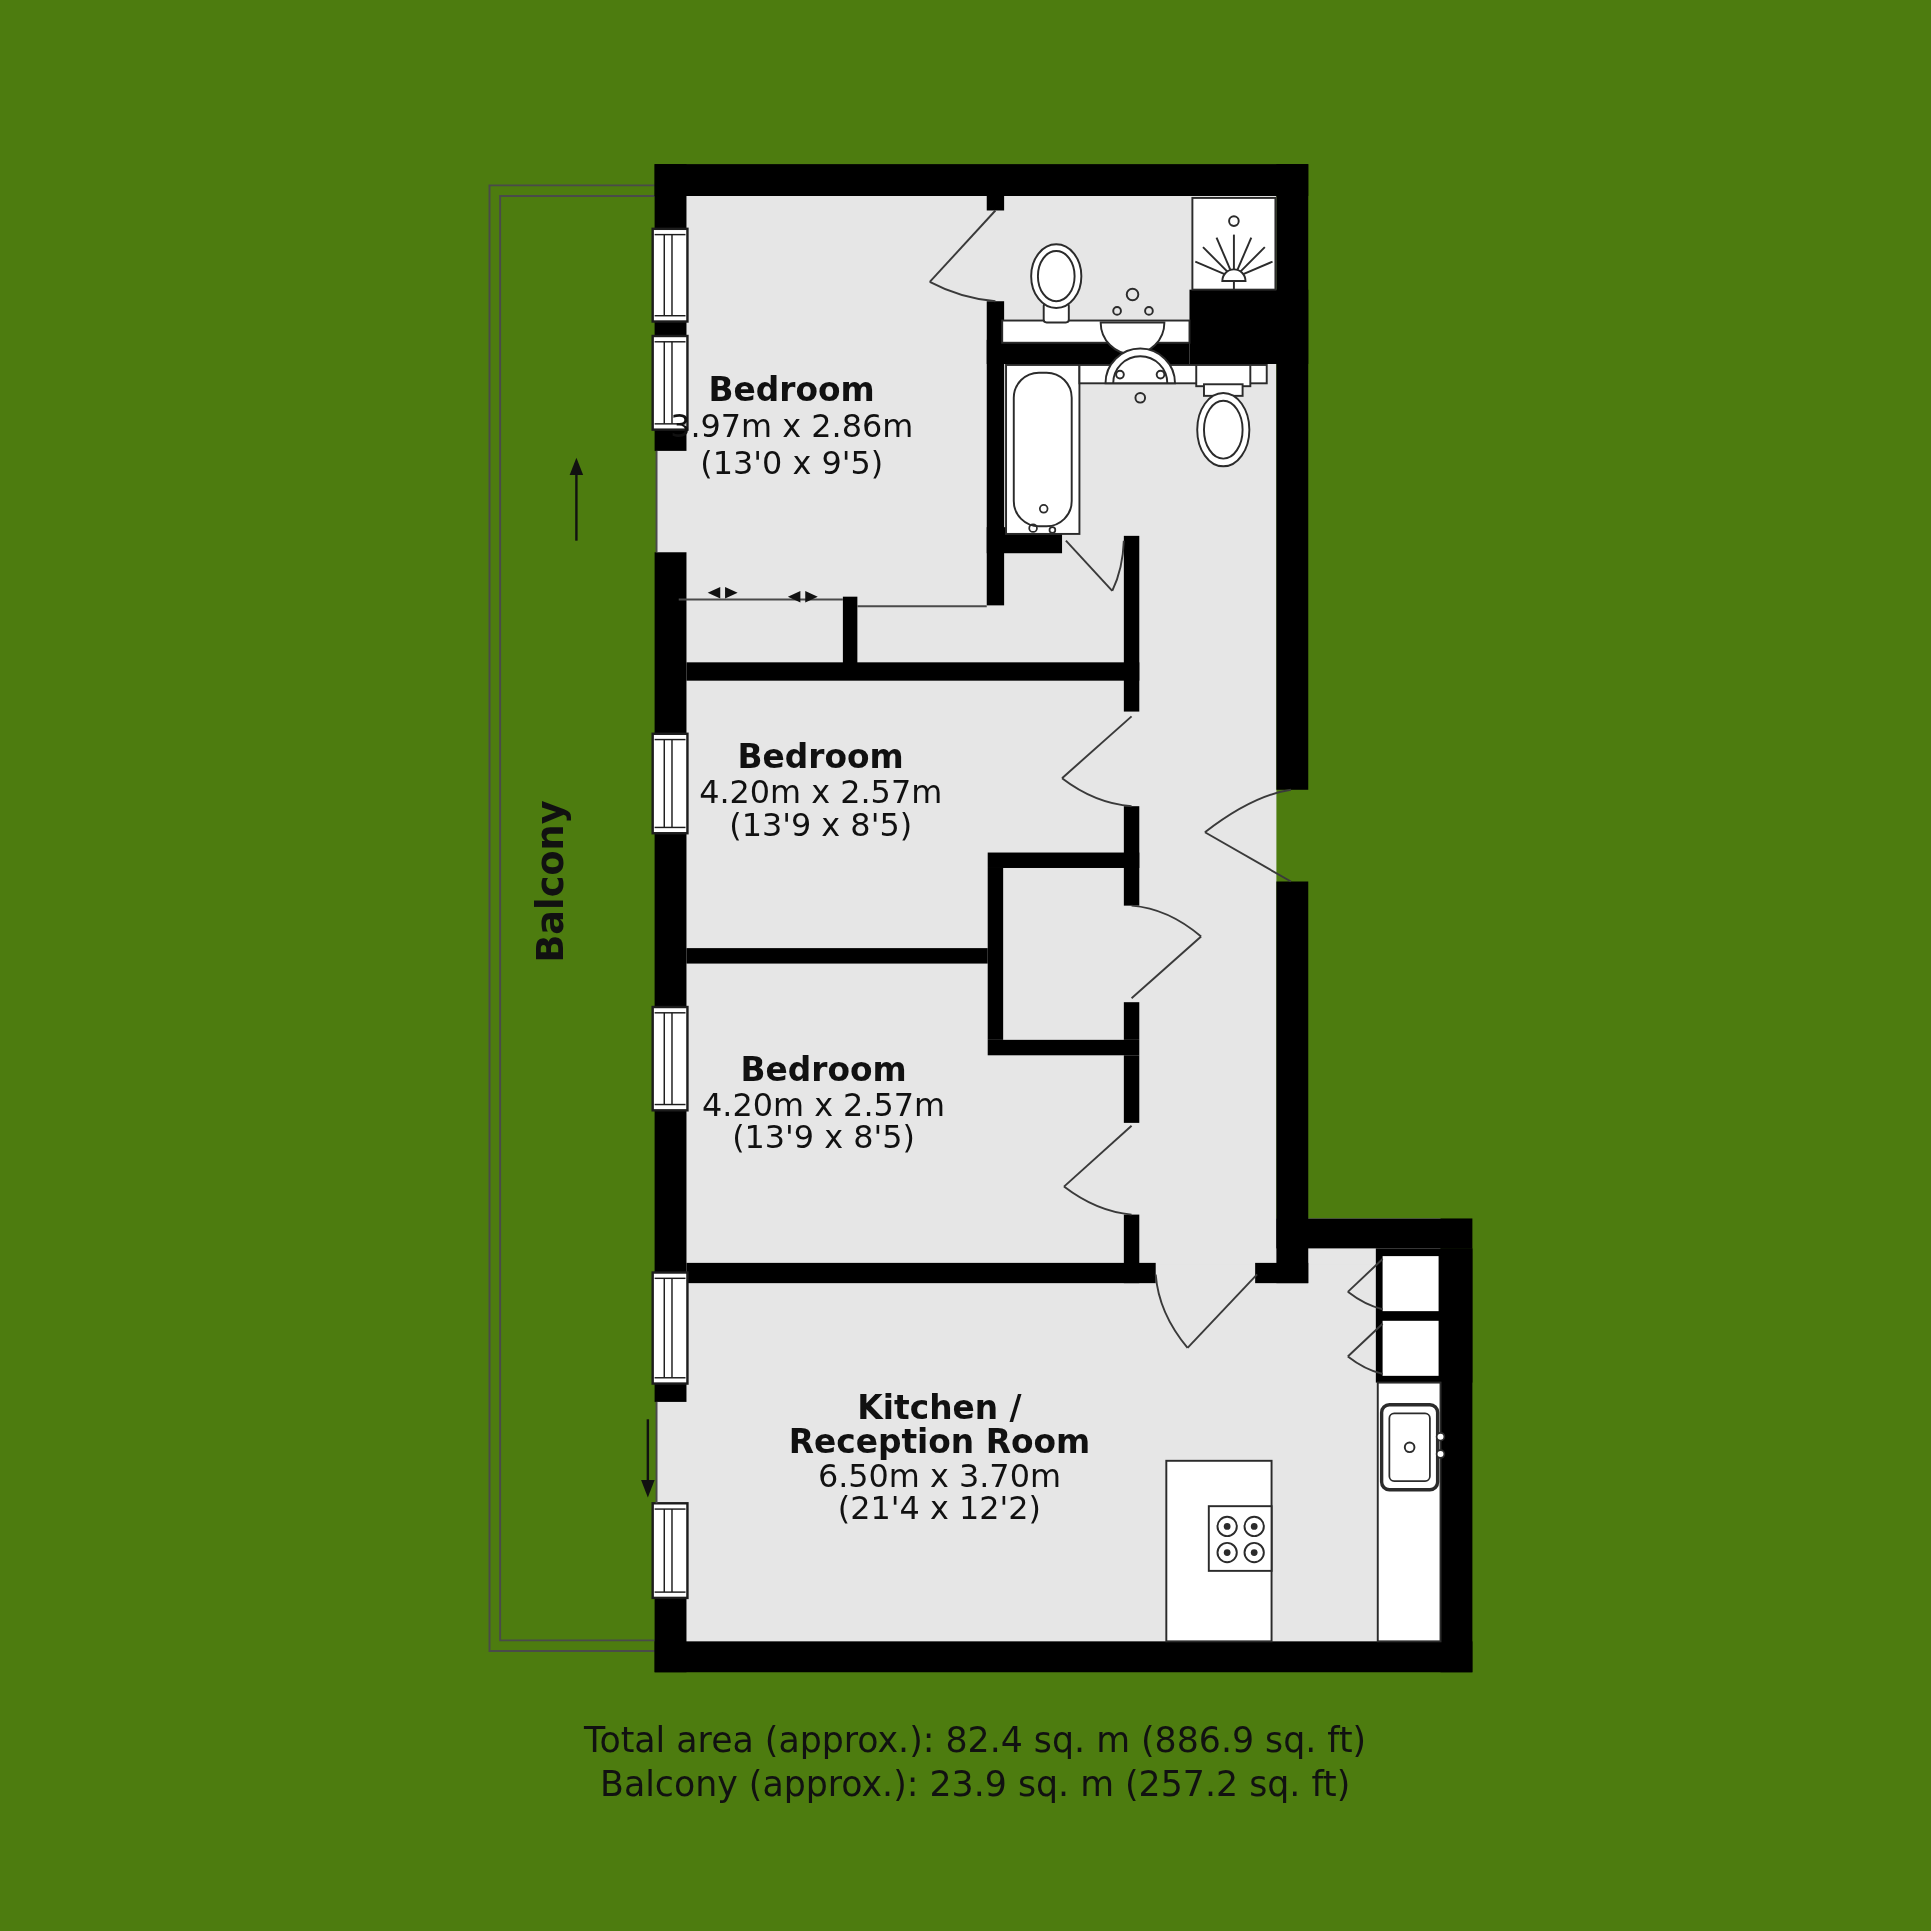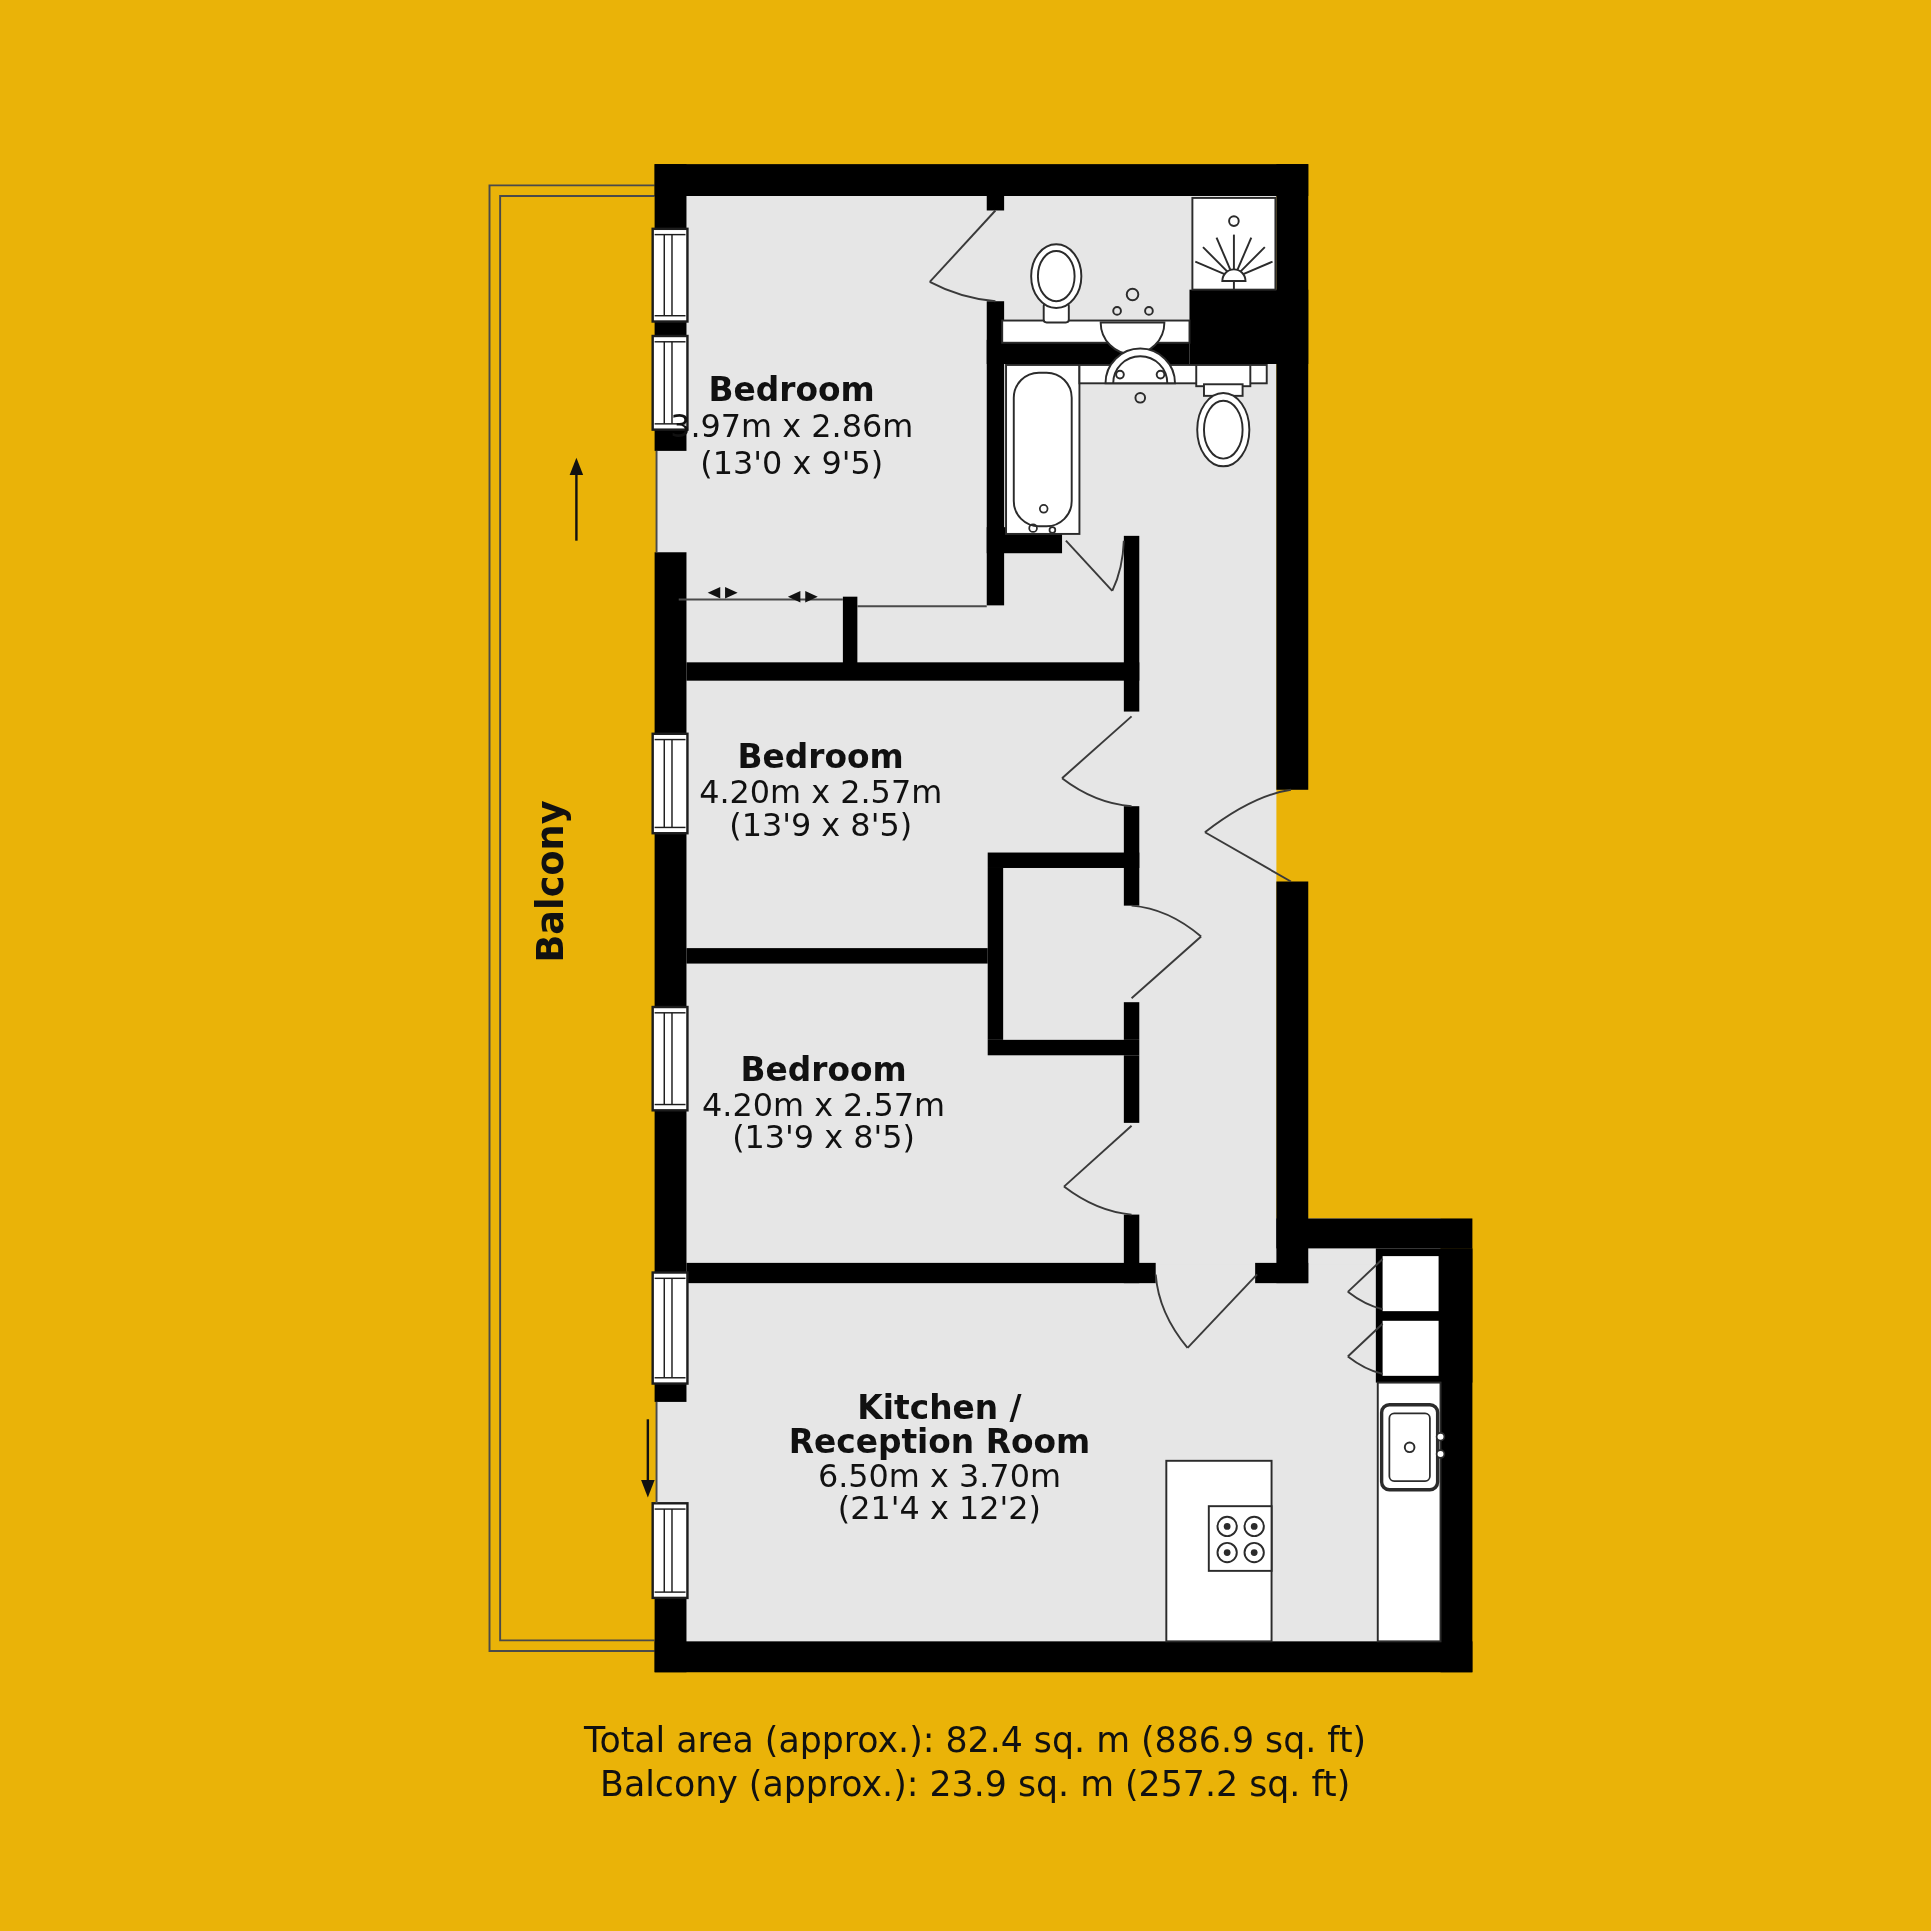--- a/index.html
+++ b/index.html
@@ -1,16 +1,16 @@
 <!DOCTYPE html>
 <html><head>
 <meta charset="utf-8">
 <style>
   html,body{margin:0;padding:0;background:#ffffff;}
-  #stage{position:relative;width:1931px;height:1931px;background:#eab308;overflow:hidden;
+  #stage{position:relative;width:1931px;height:1931px;background:#4d7c0f;overflow:hidden;
          font-family:"DejaVu Sans","Liberation Sans",sans-serif;}
   svg{position:absolute;left:0;top:0;}
   .room-name{font:700 34px "DejaVu Sans","Liberation Sans",sans-serif;fill:#111;text-anchor:middle;}
   .room-dim{font:400 33px "DejaVu Sans","Liberation Sans",sans-serif;fill:#111;text-anchor:middle;}
   .footer-text{font:400 36px "DejaVu Sans","Liberation Sans",sans-serif;fill:#111;text-anchor:middle;}
   .balcony-label{font:700 38px "DejaVu Sans","Liberation Sans",sans-serif;fill:#111;text-anchor:middle;}
   .wall{fill:#000;}
   .floor{fill:#e6e6e6;}
   .fixture{fill:#fff;stroke:#2b2b2b;stroke-width:2;}
   .fixline{fill:none;stroke:#2b2b2b;stroke-width:2;}

